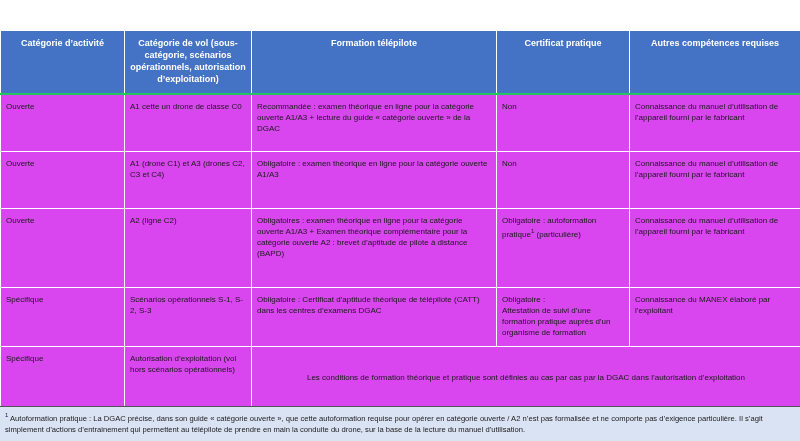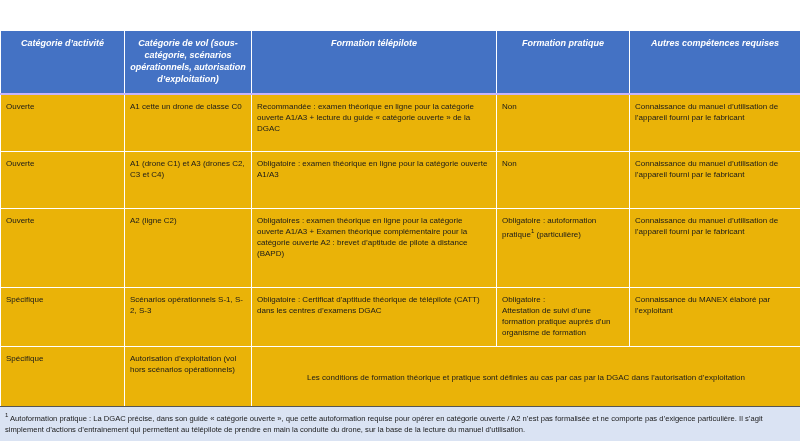--- a/index.html
+++ b/index.html
@@ -18,30 +18,30 @@
       position: absolute; left: 0; top: 31px;
       width: 800px; border-collapse: collapse; table-layout: fixed;
     }
     th {
       background: #4472c4; color: #ffffff; font-size: 9px; font-weight: bold;
       vertical-align: top; text-align: center; padding: 6px 5px 0 5px;
       height: 56px; border-left: 1px solid #ffffff; border-right: 1px solid #ffffff;
       line-height: 12px;
     }
     td {
-      background: #eab308; font-size: 8px; vertical-align: top;
+      background: #d946ef; font-size: 8px; vertical-align: top;
       padding: 6px 5px 0 5px; line-height: 11px;
       border: 1px solid #ffffff;
     }
     tr.r1 td { height: 50px; }
     tr.r2 td { height: 50px; }
     tr.r3 td { height: 72px; }
     tr.r4 td { height: 52px; }
     tr.r5 td { height: 54px; }
-    tr.hdr th { border-bottom: 2px solid #c4b5fd; font-style: italic; }
+    tr.hdr th { border-bottom: 2px solid #22c55e; }
     td.merged { vertical-align: middle; text-align: center; padding-top: 0; }
     b { font-weight: normal; }
     sup { font-size: 6px; }
     .footnote {
       position: absolute; left: 0; top: 406px; width: 800px; height: 35px;
       background: #dae3f3; border-top: 1px solid #555;
       font-size: 7.6px; line-height: 11px; padding: 3px 5px 0 5px; box-sizing: border-box;
     }
   </style>
 </head>
@@ -55,21 +55,21 @@
       <col style="width:127px">
       <col style="width:245px">
       <col style="width:133px">
       <col style="width:171px">
   </colgroup>
   <tbody>
       <tr class="hdr">
     <th>Catégorie d’activité</th>
     <th>Catégorie de vol (sous-catégorie, scénarios opérationnels, autorisation d’exploitation)</th>
     <th>Formation télépilote</th>
-    <th>Formation pratique</th>
+    <th>Certificat pratique</th>
     <th>Autres compétences requises</th>
   </tr>
 
   <tr class="r1">
     <td>Ouverte</td>
     <td>A1 cette un drone de classe C0</td>
     <td><b>Recommandée</b><span> : examen théorique en ligne pour la catégorie ouverte A1/A3 + lecture du guide « catégorie ouverte » de la DGAC</span></td>
     <td><span>Non</span></td>
     <td>Connaissance du manuel d’utilisation de l’appareil fourni par le fabricant</td>
   </tr>

